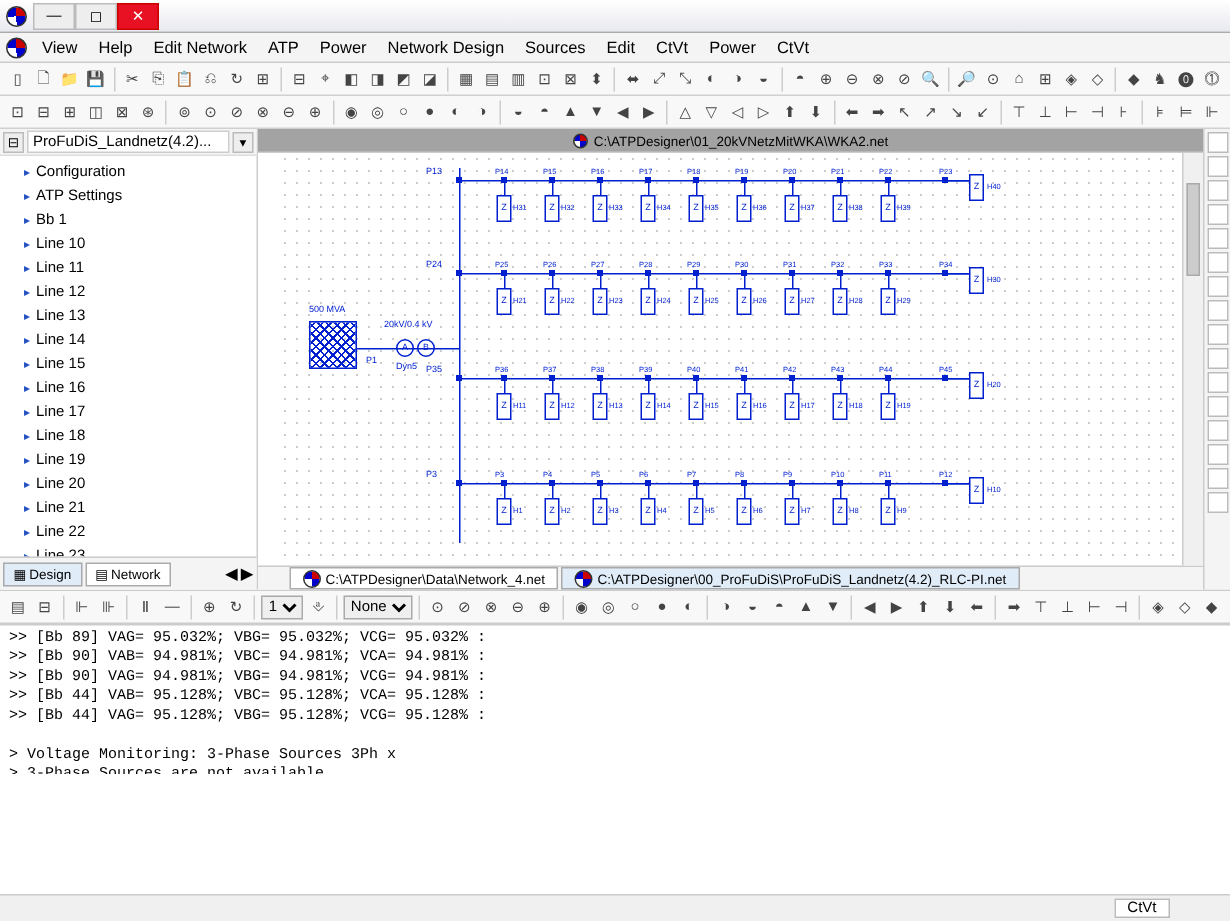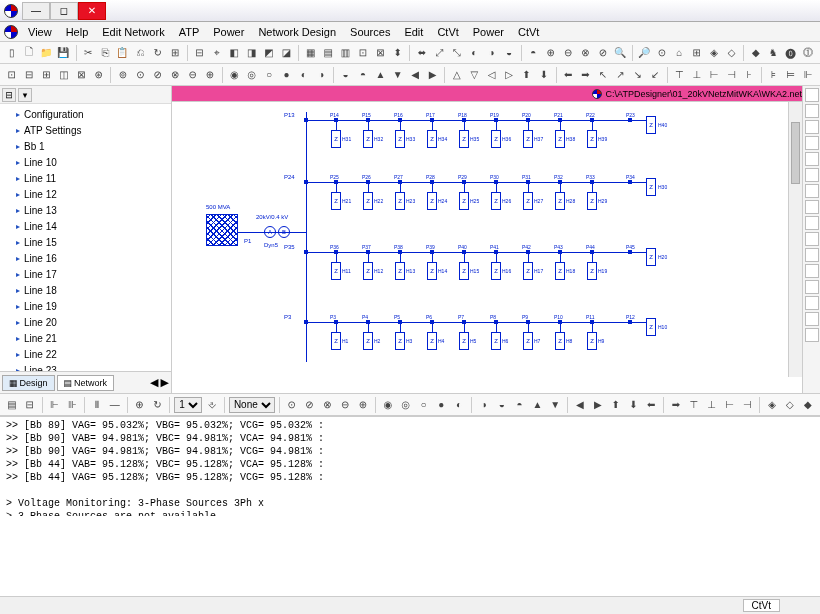--- a/index.html
+++ b/index.html
@@ -27,21 +27,21 @@
 .tree-hdr .node { flex: 1; font-size: 10px; padding: 1px 3px; background: #fff; border: 1px solid #ccc; white-space: nowrap; overflow: hidden; }
 .tree-hdr .nbtn { width: 14px; height: 14px; border: 1px solid #bbb; background: #eee; display:flex; align-items:center; justify-content:center; cursor:pointer; font-size:9px; }
 .tree { flex: 1; overflow-y: auto; padding: 2px 0; }
 .tree-item { height: 16px; display: flex; align-items: center; padding-left: 16px; cursor: pointer; font-size: 10px; }
 .tree-item .bullet { color: #2050c0; margin-right: 4px; font-size: 8px; }
 .sb-tabs { height: 22px; border-top: 1px solid #ccc; display: flex; align-items: center; padding: 0 2px; gap: 2px; background: #f4f4f4; }
 .sb-tab { padding: 2px 6px; border: 1px solid #aaa; background: #fff; font-size: 9px; cursor: pointer; display:flex; align-items:center; gap:2px; }
 .sb-tab.active { background: #e0ecf8; }
 
 .canvas-area { flex: 1; display: flex; flex-direction: column; position: relative; background: #fff; }
-.canvas-tabbar-top { height: 16px; background: #ec4899; border-bottom: 1px solid #ccc; display: flex; align-items: center; justify-content: flex-end; font-size: 9px; gap: 4px; }
+.canvas-tabbar-top { height: 16px; background: #a3a3a3; border-bottom: 1px solid #ccc; display: flex; align-items: center; justify-content: center; font-size: 9px; gap: 4px; }
 .canvas-tabbar-top .ticon { width: 10px; height: 10px; }
 .canvas { flex: 1; position: relative; background-image: radial-gradient(circle, #ccc 0.5px, transparent 0.5px); background-size: 8px 8px; overflow: hidden; margin: 0 14px; }
 .vscroll { position: absolute; right: 0; top: 16px; bottom: 16px; width: 14px; background: #f0f0f0; border-left: 1px solid #ccc; }
 .vscroll::before { content:''; position:absolute; top:20px; left:2px; right:2px; height:60px; background:#ccc; border:1px solid #aaa; }
 .hscroll-area { height: 16px; display: flex; background: #f4f4f4; border-top: 1px solid #ccc; }
 .htab { padding: 1px 8px; border: 1px solid #aaa; background: #fff; font-size: 9px; display: flex; align-items: center; gap: 3px; margin: 0 1px; cursor:pointer; }
 .htab.active { background: #e0ecf8; }
 
 .right-strip { width: 18px; background: #f4f4f4; border-left: 1px solid #ccc; display:flex; flex-direction:column; padding:2px 0; gap:2px; align-items:center; }
 .right-strip .rb { width:14px; height:14px; border:1px solid #bbb; background:#fff; }
@@ -200,20 +200,21 @@
     <div class="tbtn">⊧</div>
     <div class="tbtn">⊨</div>
     <div class="tbtn">⊩</div>
 </div>
 
 <div class="workarea">
 
   <div class="sidebar">
     <div class="tree-hdr">
       <span class="nbtn">⊟</span>
+      <span class="node">ProFuDiS_Landnetz(4.2)...</span>
       <span class="nbtn">▾</span>
     </div>
     <div class="tree" id="tree">
         <div class="tree-item"><span class="bullet">▸</span>Configuration</div>
         <div class="tree-item"><span class="bullet">▸</span>ATP Settings</div>
         <div class="tree-item"><span class="bullet">▸</span>Bb 1</div>
         <div class="tree-item"><span class="bullet">▸</span>Line 10</div>
         <div class="tree-item"><span class="bullet">▸</span>Line 11</div>
         <div class="tree-item"><span class="bullet">▸</span>Line 12</div>
         <div class="tree-item"><span class="bullet">▸</span>Line 13</div>
@@ -459,20 +460,31 @@
         <div class="comp-z" style="left:401px;top:230px;">Z</div>
         <div class="comp-lbl" style="left:400px;top:212px;font-size:5px;">P11</div>
         <div class="comp-lbl" style="left:412px;top:236px;font-size:5px;">H9</div>
         <div class="node-dot" style="left:444px;top:220px;"></div>
         <div class="wire h" style="left:444px;top:220px;width:16px;"></div>
         <div class="comp-z" style="left:460px;top:216px;">Z</div>
         <div class="comp-lbl" style="left:440px;top:212px;font-size:5px;">P12</div>
         <div class="comp-lbl" style="left:472px;top:222px;font-size:5px;">H10</div>
       </div>
     <div class="vscroll"></div>
+    <div class="hscroll-area">
+      <span style="width:20px"></span>
+      <span class="htab">
+          <span class="union-icon"></span>
+          <span>C:\ATPDesigner\Data\Network_4.net</span>
+        </span>
+      <span class="htab active">
+          <span class="union-icon"></span>
+          <span>C:\ATPDesigner\00_ProFuDiS\ProFuDiS_Landnetz(4.2)_RLC-PI.net</span>
+        </span>
+    </div>
   </div>
 
   <div class="right-strip">
     <div class="rb"></div>
       <div class="rb"></div>
       <div class="rb"></div>
       <div class="rb"></div>
       <div class="rb"></div>
       <div class="rb"></div>
       <div class="rb"></div>

